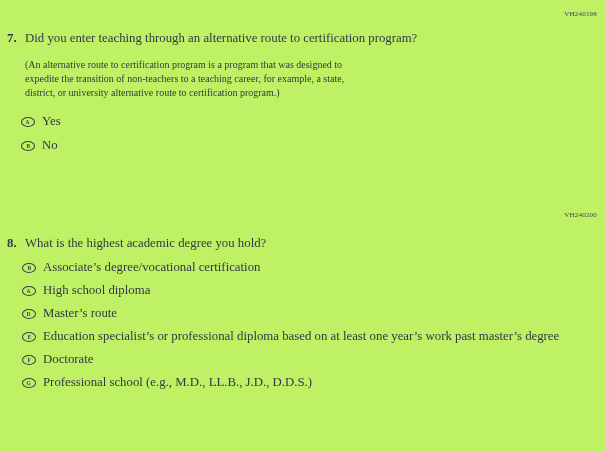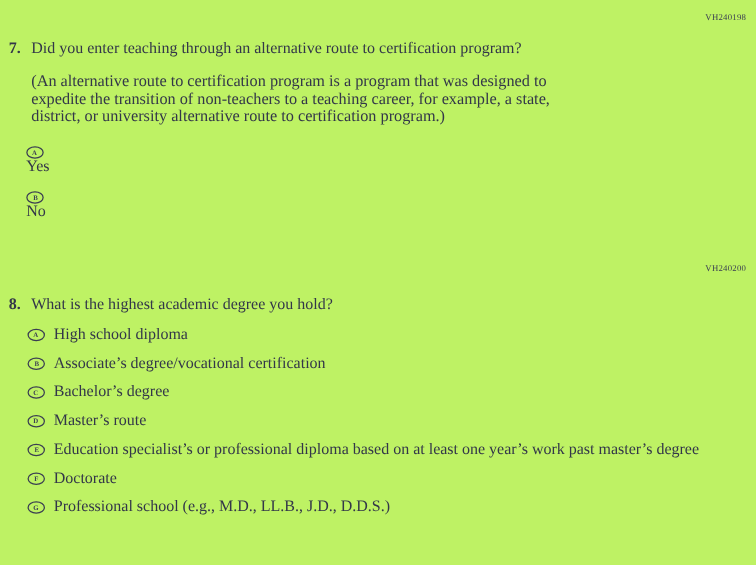--- a/index.html
+++ b/index.html
@@ -44,30 +44,30 @@
   }
   .q-text {
     flex: 1 1 auto;
   }
   .q-note {
     position: absolute;
     top: 58px;
     left: 25px;
     width: 485px;
     margin: 0;
-    font-size: 13px;
+    font-size: 10px;
     line-height: 13.9px;
     white-space: pre-line;
   }
   .options {
     position: absolute;
   }
   .options-7 { top: 115px; left: 21px; right: 8px; }
   .options-8 { top: 261px; left: 22px; right: 8px; }
-  .options-7 .option { margin-bottom: 10.5px; flex-direction: column; }
+  .options-7 .option { margin-bottom: 10.5px; }
   .options-8 .option { margin-bottom: 9.5px; }
   .option {
     display: flex;
     align-items: flex-start;
     column-gap: 7px;
     font-size: 12.8px;
     line-height: 13.5px;
     cursor: pointer;
   }
   .bubble {
@@ -126,35 +126,29 @@
 
   <section>
     <div class="accession code-q8">VH240200</div>
     <div class="q-row q-row-8">
       <span class="q-num">8.</span>
       <span class="q-text">What is the highest academic degree you hold?</span>
     </div>
     <div class="options options-8">
         <div class="option">
           <span class="bubble">
-            <span class="bubble-letter">A</span>
-          </span>
-          <span class="option-label">High school diploma</span>
-        </div>
-        <div class="option">
-          <span class="bubble">
             <span class="bubble-letter">B</span>
           </span>
           <span class="option-label">Associate’s degree/vocational certification</span>
         </div>
         <div class="option">
           <span class="bubble">
-            <span class="bubble-letter">C</span>
+            <span class="bubble-letter">A</span>
           </span>
-          <span class="option-label">Bachelor’s degree</span>
+          <span class="option-label">High school diploma</span>
         </div>
         <div class="option">
           <span class="bubble">
             <span class="bubble-letter">D</span>
           </span>
           <span class="option-label">Master’s route</span>
         </div>
         <div class="option">
           <span class="bubble">
             <span class="bubble-letter">E</span>

